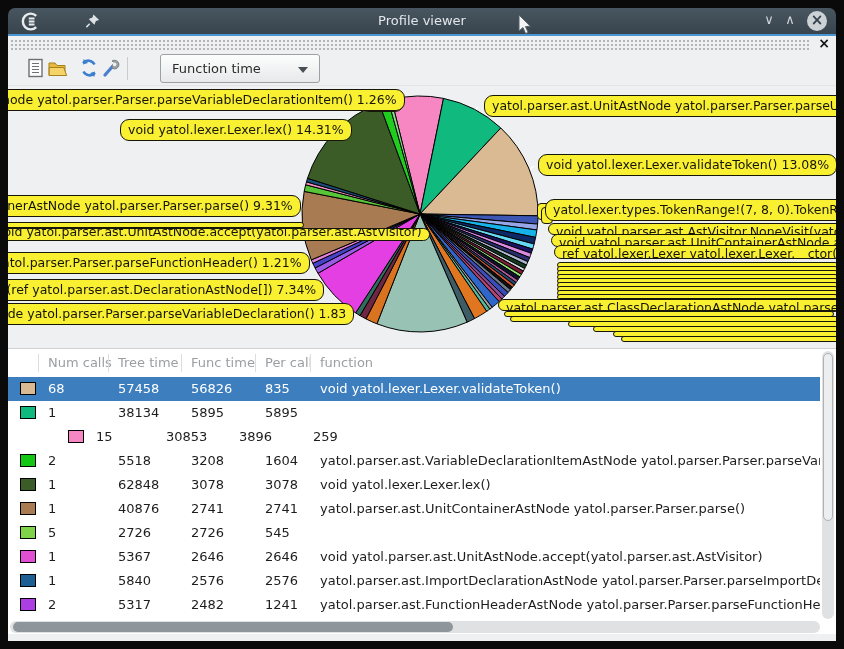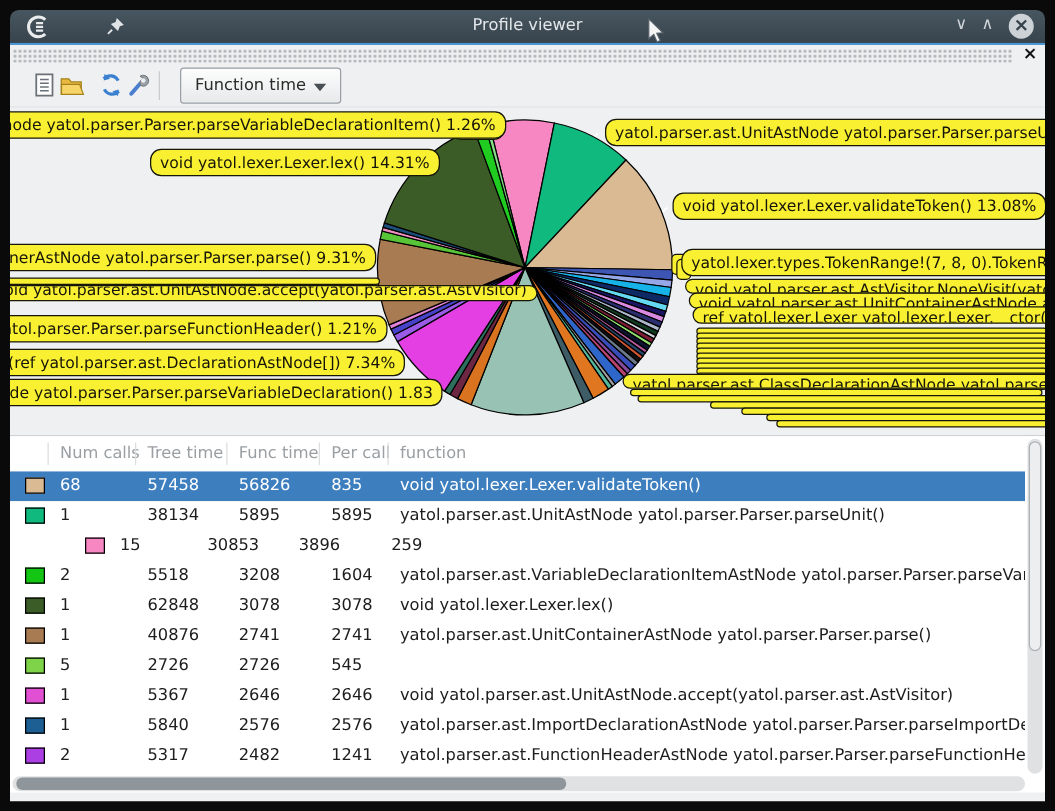--- a/index.html
+++ b/index.html
@@ -13,21 +13,21 @@
   .wc{position:absolute;top:4px;font-size:13px;color:#cfd5d9;width:18px;text-align:center;cursor:default}
   .wc-min{right:58px}.wc-max{right:37px}
   .wc-close{position:absolute;right:9px;top:3px;width:20px;height:20px;border-radius:50%;background:#ccd2d6;color:#36424b;font-size:15px;line-height:19px;text-align:center;font-weight:bold;cursor:default}
   .accent{height:2px;background:#4a96d2}
   .content{position:relative;height:605px;background:#eff0f1;overflow:hidden}
   .dockstrip{position:absolute;top:3px;left:2px;width:800px;height:11px;background-image:radial-gradient(#b2b6b8 1px,rgba(0,0,0,0) 1.4px);background-size:4px 4px}
   .dock-close{position:absolute;top:-1px;right:6px;font-weight:bold;color:#141414;font-size:14px;cursor:default}
   .toolbar{position:absolute;top:16px;left:0;width:828px;height:34px;border-bottom:1px solid #e3e4e5}
   .tbtn{position:absolute;top:4px;width:24px;height:24px;display:flex;align-items:center;justify-content:center;border-radius:3px}
   .tsep{position:absolute;left:119px;top:5px;width:1px;height:23px;background:#c9cbcd}
-  .dropdown{position:absolute;left:136px;top:2px;width:129px;height:29px;border:1px solid #99a0a6;border-radius:3px;background:linear-gradient(#fdfdfd,#e7e9ea);font-size:13px;color:#2b2b2b;display:flex;align-items:center;padding:0 11px;cursor:default}
+  .dropdown{position:absolute;left:152px;top:2px;width:160px;height:29px;border:1px solid #99a0a6;border-radius:3px;background:linear-gradient(#fdfdfd,#e7e9ea);font-size:13px;color:#2b2b2b;display:flex;align-items:center;padding:0 11px;cursor:default}
   .caret{position:absolute;right:11px;top:12px;width:0;height:0;border-left:5px solid transparent;border-right:5px solid transparent;border-top:6px solid #4a4f53}
   .chart{position:absolute;top:50px;left:0;width:828px;height:260px;overflow:hidden}
   .chart svg{position:absolute;left:0;top:0}
   .plabel{position:absolute;background:#faf032;border:1px solid #16160a;border-radius:9px;padding:2px 7px;font-size:12.5px;color:#15150a;white-space:nowrap;line-height:16px;z-index:2}
   .squish{overflow:hidden;padding-top:0;padding-bottom:0}
   .squishb{overflow:hidden;padding-top:0;padding-bottom:0;display:flex;align-items:flex-end}
   .pbar{position:absolute;background:#faf032;border:1px solid #16160a;border-radius:4px;z-index:2}
   .table{position:absolute;top:312px;left:0;width:828px;height:286px;background:#ffffff;border-top:1px solid #cfd0d1;font-size:13px}
   .thead{position:absolute;top:0;left:0;width:100%;height:28px;color:#9a9fa3;background:#fff}
   .th{position:absolute;top:6px;white-space:nowrap}
@@ -220,21 +220,20 @@
             <div class="cell" style="left: 183px;">56826</div>
             <div class="cell" style="left: 257px;">835</div>
             <div class="cell" style="left: 312px;">void yatol.lexer.Lexer.validateToken()</div>
           </div>
           <div class="trow" style="top: 24px;">
             <div class="swatch" style="background: rgb(16, 186, 126);"></div>
             <div class="cell" style="left: 40px;">1</div>
             <div class="cell" style="left: 110px;">38134</div>
             <div class="cell" style="left: 183px;">5895</div>
             <div class="cell" style="left: 257px;">5895</div>
-            <div class="cell" style="left: 312px;">yatol.parser.ast.UnitAstNode yatol.parser.Parser.parseUnit()</div>
           </div>
           <div class="trow" style="top: 48px; margin-left: 48px;">
             <div class="swatch" style="background: rgb(246, 135, 195);"></div>
             <div class="cell" style="left: 40px;">15</div>
             <div class="cell" style="left: 110px;">30853</div>
             <div class="cell" style="left: 183px;">3896</div>
             <div class="cell" style="left: 257px;">259</div>
           </div>
           <div class="trow" style="top: 72px;">
             <div class="swatch" style="background: rgb(20, 198, 20);"></div>

